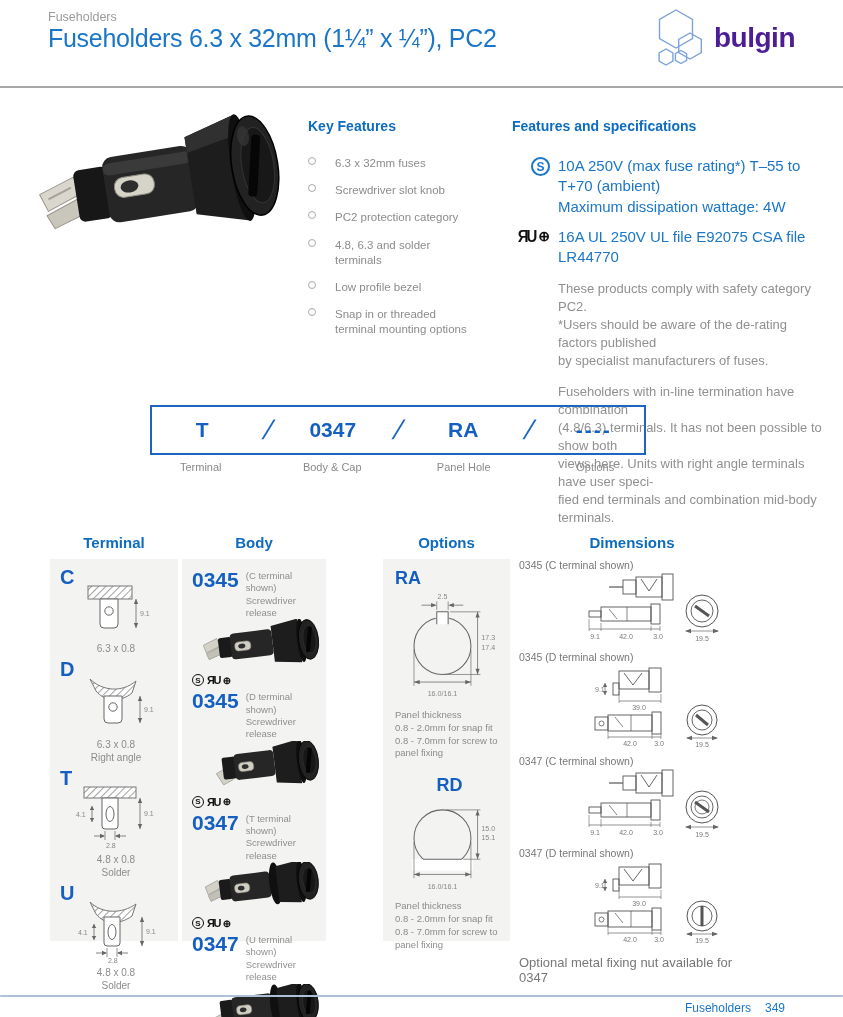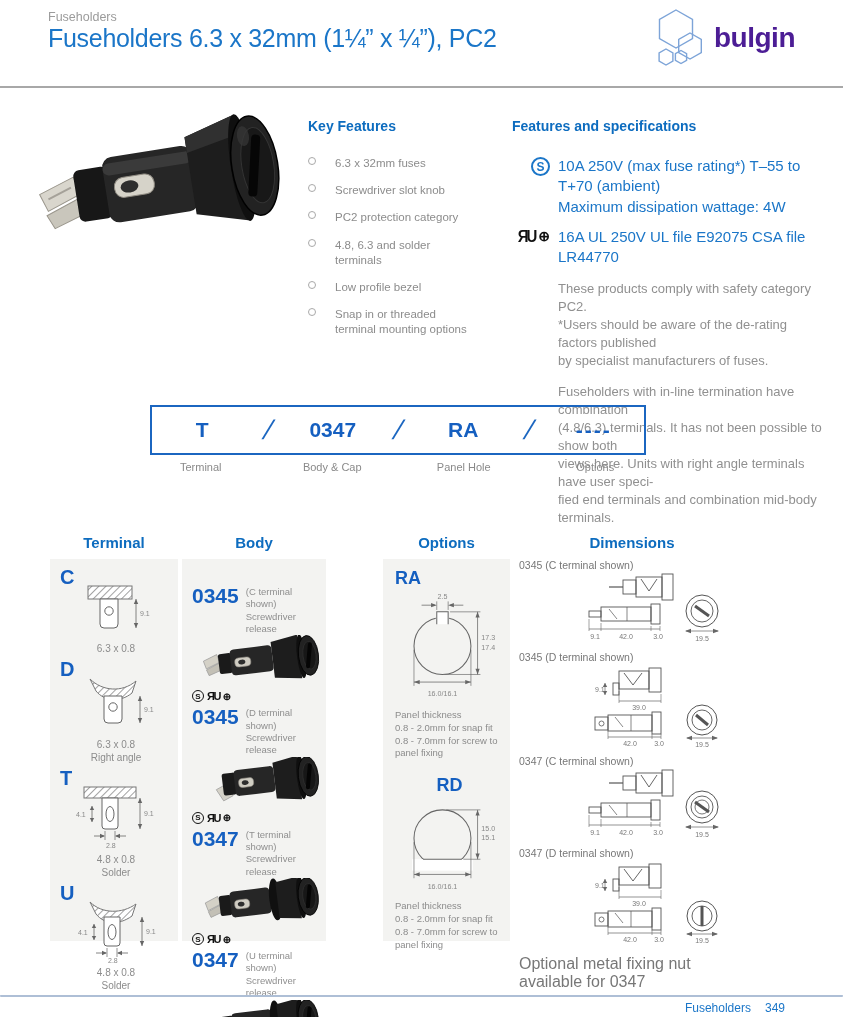--- a/index.html
+++ b/index.html
@@ -45,39 +45,39 @@
   .col { position:absolute; top:534px; }
   .col-h { font-size:15px; font-weight:bold; color:#0d6cbf; text-align:center; margin-bottom:8px; }
   .panel { background:#f3f3f1; }
   .col-terminal { left:50px; width:128px; }
   .col-terminal .panel { height:382px; padding:8px 6px 0 10px; }
   .t-code { font-size:20px; font-weight:bold; color:#155fc0; line-height:1; }
   .t-fig { text-align:center; margin-top:-4px; }
   .t-cap { font-size:10px; color:#8c8c8c; text-align:center; line-height:1.3; margin-top:-3px; margin-bottom:4px; }
 
   .col-body { left:182px; width:144px; }
-  .col-body .panel { height:382px; padding:26px 8px 0 10px; }
+  .col-body .panel { height:382px; padding:10px 8px 0 10px; }
   .b-head { display:flex; gap:7px; align-items:flex-start; }
   .b-code { font-size:21px; font-weight:bold; color:#155fc0; line-height:1; }
   .b-variant { font-size:9.5px; color:#8f8f8f; line-height:1.3; padding-top:1px; }
   .b-fig { text-align:center; margin:0 0 0 0; }
   .b-icons { display:flex; gap:3px; align-items:center; height:14px; margin:-4px 0 3px 0; }
   .b-icons .semko-sm { width:12px; height:12px; border:1.3px solid #111; border-radius:50%; color:#111; font-weight:bold; font-size:8px; display:flex; align-items:center; justify-content:center; }
   .b-icons .ul-sm { font-weight:bold; font-size:11px; color:#111; letter-spacing:-1.5px; }
   .b-icons .csa-sm { font-weight:bold; font-size:10px; color:#111; }
 
   .col-options { left:383px; width:127px; }
   .col-options .panel { height:382px; padding:10px 6px 0 12px; }
   .o-code { font-size:18px; font-weight:bold; color:#155fc0; line-height:1; }
   .o-fig { text-align:center; }
   .o-note { font-size:9.5px; color:#8c8c8c; line-height:1.35; }
 
   .col-dimensions { left:517px; width:230px; }
   .d-label { font-size:10.5px; color:#777; margin:4px 0 2px 2px; }
-  .d-note { font-size:16px; color:#777; margin-top:8px; margin-left:2px; }
+  .d-note { font-size:13px; color:#777; margin-top:8px; margin-left:2px; }
 
   
   .footer-rule { left:0; top:995px; width:843px; height:2px; background:#aebfd6; }
   .footer-text { right:58px; top:1001px; font-size:12px; color:#1b76c8; display:flex; gap:14px; }
 
   svg text { font-family:"Liberation Sans", sans-serif; }
 </style>
 </head>
 <body>
 

